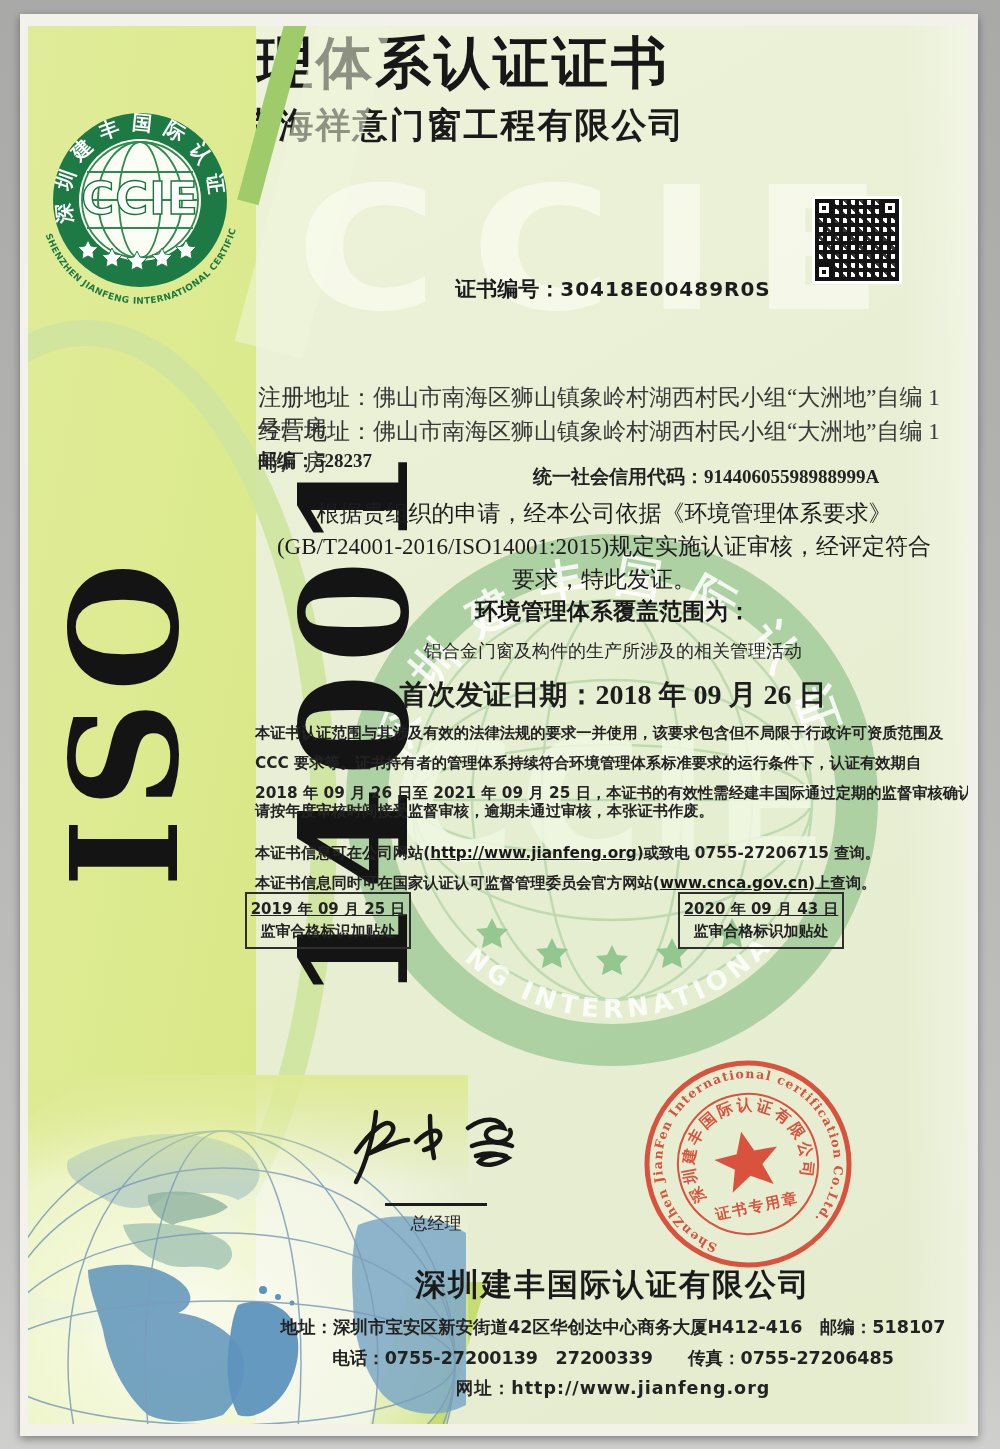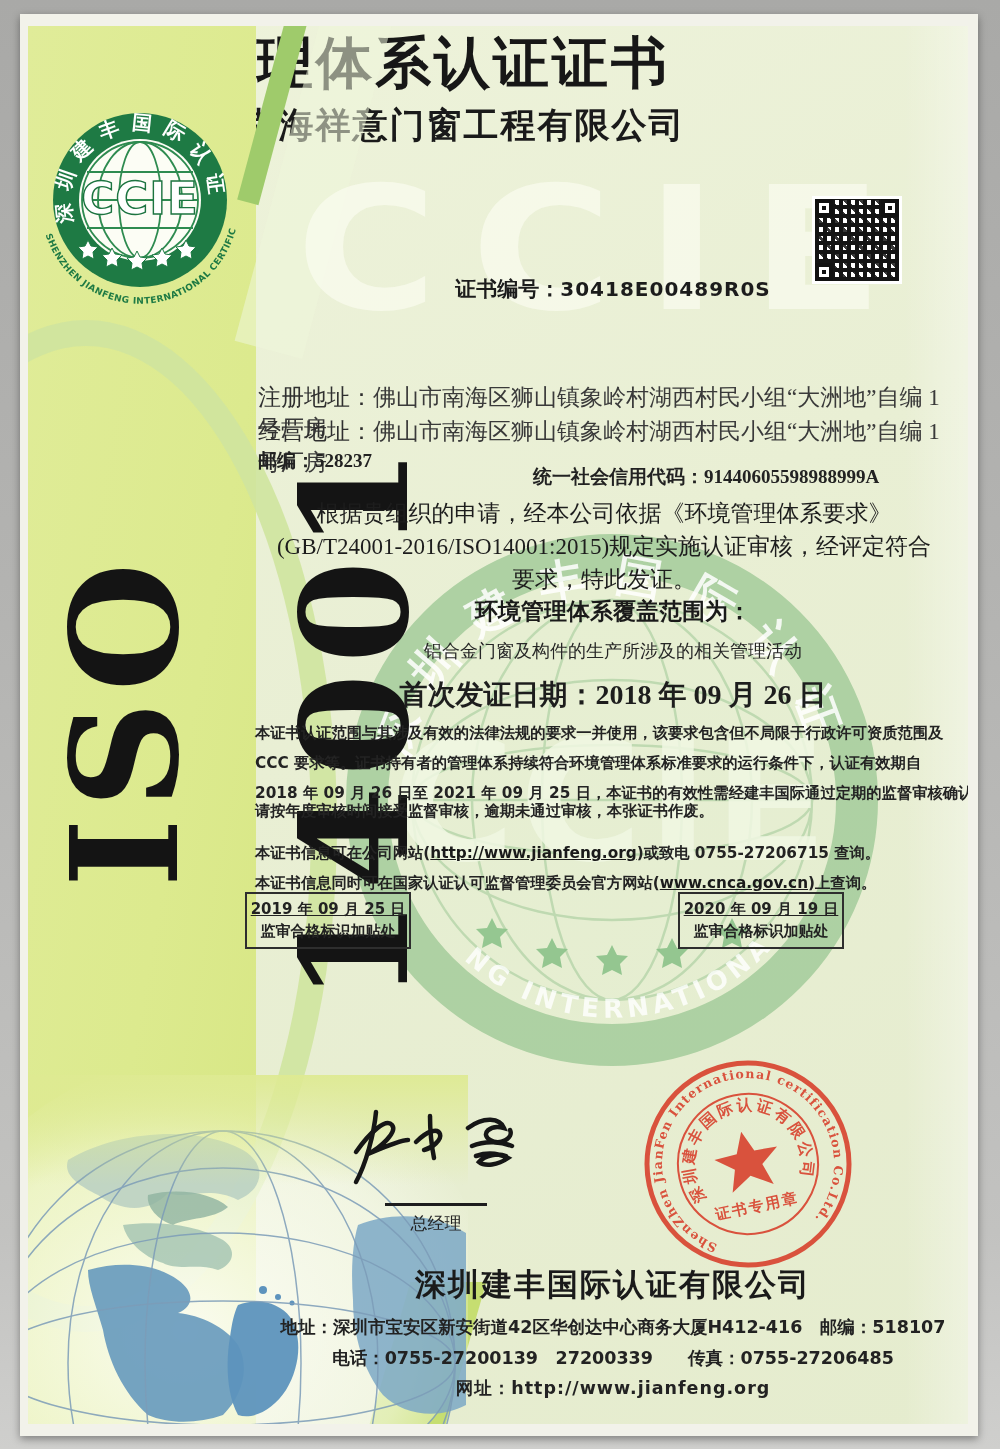--- a/index.html
+++ b/index.html
@@ -252,21 +252,21 @@
       <div class="fp" style="top:150px;">
         <span>本证书信息同时可在国家认证认可监督管理委员会官方网站(</span><span class="lnk">www.cnca.gov.cn</span><span>)上查询。</span>
       </div>
     </div>
 
     <div class="sticker" style="left:217px;top:866px;">
       <div class="d">2019 年 09 月 25 日</div>
       <div class="l">监审合格标识加贴处</div>
     </div>
     <div class="sticker" style="left:650px;top:866px;">
-      <div class="d">2020 年 09 月 19 日</div>
+      <div class="d">2020 年 09 月 43 日</div>
       <div class="l">监审合格标识加贴处</div>
     </div>
 
     <svg class="sig" viewBox="0 0 210 112">
       <g stroke="#161616" stroke-width="4.5" fill="none" stroke-linecap="round">
         <path d="M18,64 C32,44 48,30 54,37 C60,44 42,60 30,66 C44,60 62,52 70,52"></path>
         <path d="M38,24 C36,46 28,76 18,94"></path>
         <path d="M78,54 C90,42 100,40 102,46 C104,52 94,60 86,62"></path>
         <path d="M92,28 C92,46 94,60 96,70"></path>
         <path d="M130,40 C146,28 162,30 166,40 C152,36 142,46 152,52 C162,58 176,50 172,42"></path>

